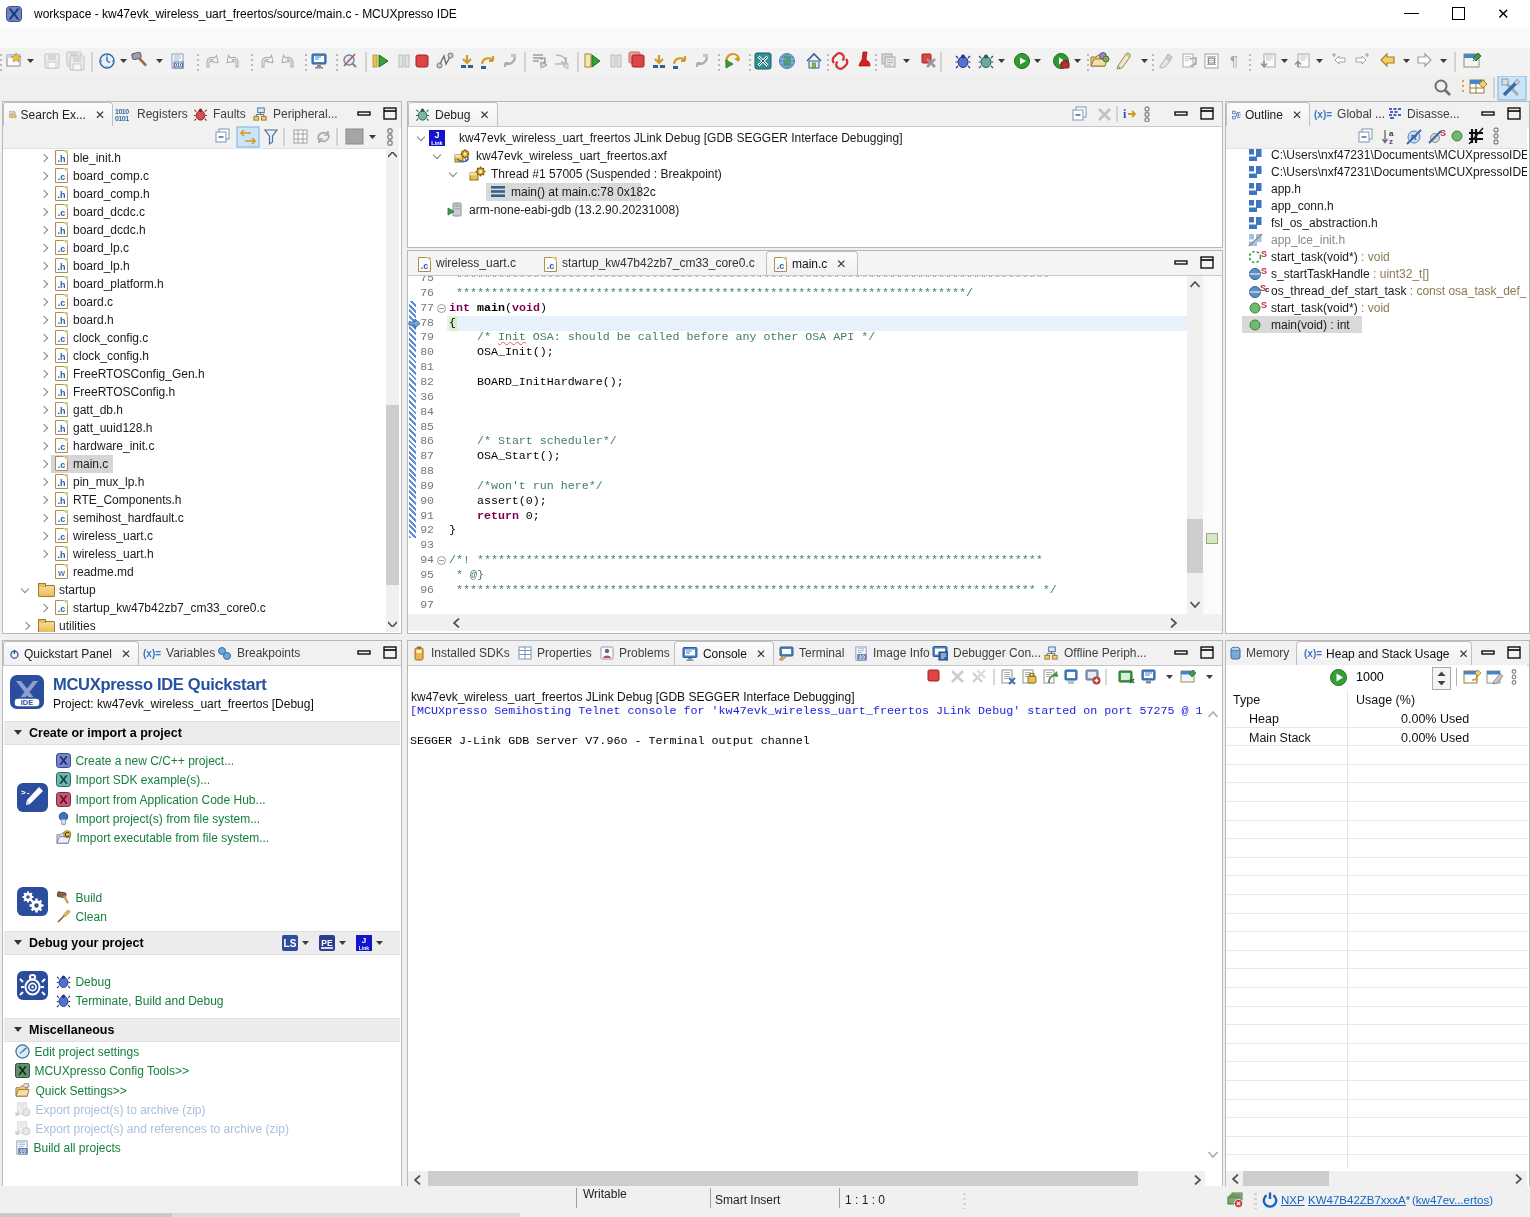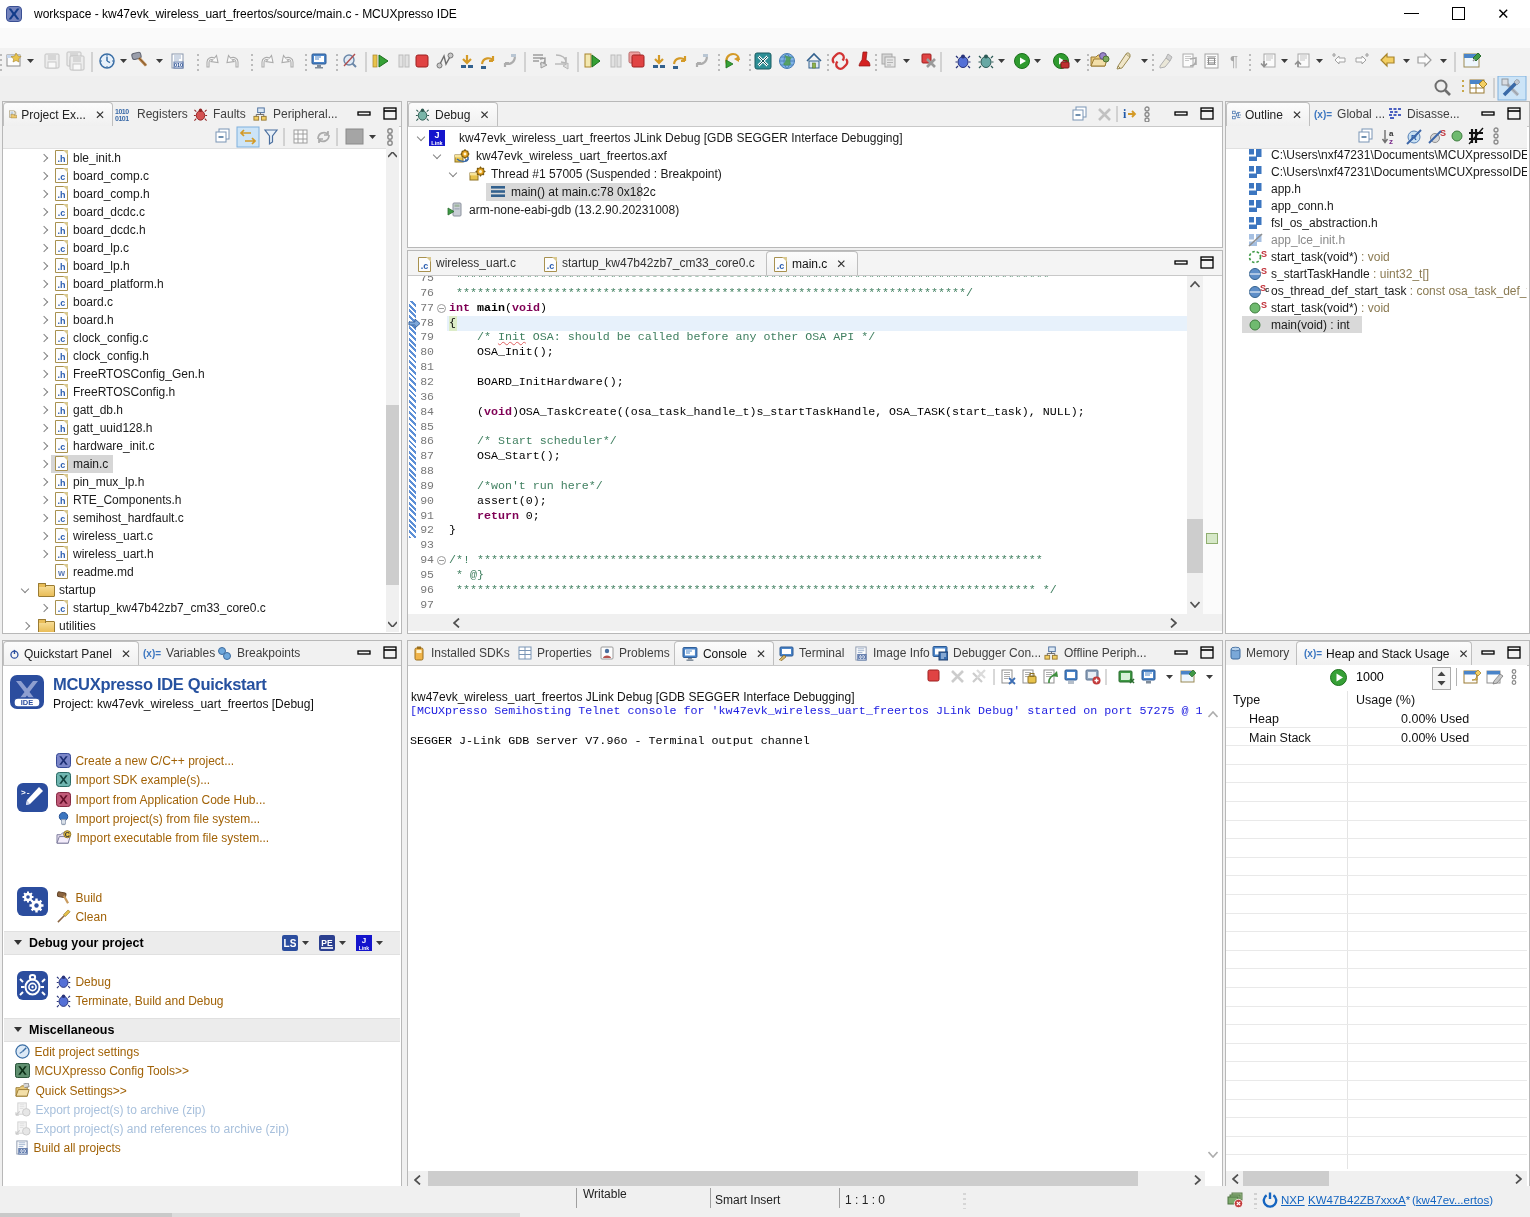--- a/index.html
+++ b/index.html
@@ -8,21 +8,21 @@
 .s{font-family:"Liberation Sans",sans-serif;}
 .m{font-family:"Liberation Mono",monospace;}
 .pan{position:absolute;background:#fff;border:1px solid #b8b8b8;}
 .tabbar{position:absolute;left:0;top:0;right:0;height:24px;background:#f1f1f1;border-bottom:1px solid #c8c8c8;}
 .tab{position:absolute;top:0;height:24px;display:flex;align-items:center;font-size:12px;color:#333;white-space:nowrap;}
 .tab.act{background:linear-gradient(#fcfcfc,#f0f0f0);border:1px solid #bfbfbf;border-bottom:none;border-radius:4px 4px 0 0;box-sizing:border-box;color:#111;}
 .tx{color:#404040;font-size:12px;margin-left:5px;}
 .clx{color:#333;font-size:12px;margin:0 7px 0 9px;}
 .minmax{position:absolute;top:5px;width:44px;height:14px;}
 .treerow{position:absolute;white-space:nowrap;font-size:12px;color:#1a1a1a;height:18px;line-height:18px;}
-.lnk{color:#a16207;font-size:12px;white-space:nowrap;}
+.lnk{color:#15803d;font-size:12px;white-space:nowrap;}
 .sech{position:absolute;left:1px;right:1px;height:22px;background:#ececec;border-top:1px solid #e0e0e0;border-bottom:1px solid #e0e0e0;font-weight:bold;font-size:12.5px;color:#000;line-height:22px;}
 .cl{position:absolute;white-space:pre;font-family:"Liberation Mono",monospace;font-size:11.65px;line-height:14.85px;color:#000;}
 .ln{position:absolute;width:26px;text-align:right;font-family:"Liberation Mono",monospace;font-size:11.5px;line-height:14.85px;color:#787878;}
 .kw{color:#7f0055;font-weight:bold;}
 .cm{color:#3f7f5f;}
 .thumb{position:absolute;background:#cdcdcd;}
 .sep{position:absolute;width:1px;background:#b2b2b2;}
 .dotsep{position:absolute;width:3px;background:repeating-linear-gradient(#bbb 0 2px,transparent 2px 5px);}
 .menu-i{position:absolute;top:0;height:20px;line-height:20px;font-size:12.5px;color:#000;}
 .chev{position:absolute;top:6px;width:5px;height:5px;border-right:1.5px solid #838383;border-bottom:1.5px solid #838383;transform:rotate(-45deg);}
@@ -385,21 +385,21 @@
 
 <div class="pan" id="p-explorer" style="left:2px;top:101px;width:398px;height:531px;">
  <div class="tabbar">
   <div class="tab act" style="left:0;width:110px;">
    <svg style="margin-left:5px" width="17" height="17" viewBox="0 0 17 17">
           <rect x="1" y="1" width="10" height="13" fill="#fff" stroke="#8a7a4a"></rect>
           <path d="M3 3.5h6M3 5.5h6M3 7.5h6M3 9.5h4" stroke="#7aa0cc" stroke-width="1.1"></path>
           <path d="M10 3 L14 3 L14 8 L10 8" fill="#e8e3d2" stroke="#8a7a4a"></path>
           <path d="M4 8 L4 15.5 L16 15.5 L16 10 L10.5 10 L9 8 Z" fill="#edc971" stroke="#9a7b33"></path>
         </svg>
-   <span style="margin-left:4px;color:#222;">Project Ex...</span>
+   <span style="margin-left:4px;color:#222;">Search Ex...</span>
         <span class="clx">✕</span>
   </div>
   <div class="tab" style="left:112px;">
         <svg width="17" height="15" viewBox="0 0 17 15">
           <text x="0" y="7" font-size="7" font-weight="bold" fill="#3a6aa8" font-family="Liberation Sans" letter-spacing="-0.5">1010</text>
           <text x="0" y="14" font-size="7" font-weight="bold" fill="#3a6aa8" font-family="Liberation Sans" letter-spacing="-0.5">0101</text>
         </svg>
         <span class="tx">Registers</span>
       </div>
   <div class="tab" style="left:190px;">
@@ -638,20 +638,23 @@
  </div>
  <svg class="a" style="left:7px;top:34px;" width="34" height="34" viewBox="0 0 34 34">
       <rect width="34" height="34" rx="7" fill="#2b4d9e"></rect>
       <path d="M6 6 L14.5 17 L6 28 L11 28 L17 20.4 L23 28 L28 28 L19.5 17 L28 6 L23 6 L17 13.6 L11 6 Z" fill="#8e9fd0"></path>
       <rect x="4" y="23" width="26" height="9" rx="4" fill="#fff"></rect>
       <rect x="4" y="23" width="26" height="9" rx="4" fill="none" stroke="#2b4d9e" stroke-width="1.4"></rect>
       <text x="17" y="30.4" font-size="7.5" font-weight="bold" fill="#2b4d9e" text-anchor="middle" font-family="Liberation Sans">IDE</text>
     </svg>
  <div class="a s" style="left:50px;top:34px;font-size:16.5px;font-weight:bold;color:#26519f;letter-spacing:-0.3px;">MCUXpresso IDE Quickstart</div>
  <div class="a s" style="left:50px;top:56px;font-size:12px;color:#111;">Project: kw47evk_wireless_uart_freertos [Debug]</div>
+ <div class="sech" style="top:80px;"><svg style="margin:8px 7px 0 10px;float:left;" width="8" height="5" viewBox="0 0 8 5">
+        <path d="M0 0 L8 0 L4 5 Z" fill="#333"></path>
+      </svg>Create or import a project</div>
  <svg class="a" style="left:14px;top:142px;" width="31" height="29" viewBox="0 0 31 29">
       <rect width="31" height="29" rx="6" fill="#2b4d9e"></rect>
       <text x="4" y="12" font-size="8" font-weight="bold" fill="#fff" font-family="Liberation Mono">&gt;-</text>
       <path d="M22 4 L26 8 L13 21 L9 22 L10 17 Z" fill="#fff"></path>
       <path d="M9 22 L10 17 L13 21 Z" fill="#c9d2ea"></path>
     </svg>
  <div class="a" style="left:53px;top:110px;">
   <div style="height:19.3px;"><svg style="vertical-align:-3px;" width="15" height="15" viewBox="0 0 16 16">
           <rect x="0.5" y="0.5" width="15" height="15" rx="3" fill="#7b86c8" stroke="#2b3f8f"></rect>
           <path d="M3.5 3.5 L6.8 8 L3.5 12.5 L5.7 12.5 L8 9.4 L10.3 12.5 L12.5 12.5 L9.2 8 L12.5 3.5 L10.3 3.5 L8 6.6 L5.7 3.5 Z" fill="#1d2f73"></path>
@@ -907,21 +910,20 @@
 <div class="cl" style="left:41px;top:39.5px;">{</div>
 <div class="ln" style="left:0;top:54.4px;">79</div>
 <div class="cl" style="left:41px;top:54.4px;">    <span class="cm">/* <span style="text-decoration:underline wavy #e06060 1px;text-underline-offset:1px;">Init</span> OSA: should be called before any other OSA API */</span></div>
 <div class="ln" style="left:0;top:69.2px;">80</div>
 <div class="cl" style="left:41px;top:69.2px;">    OSA_Init();</div>
 <div class="ln" style="left:0;top:84.1px;">81</div>
 <div class="ln" style="left:0;top:99.0px;">82</div>
 <div class="cl" style="left:41px;top:99.0px;">    BOARD_InitHardware();</div>
 <div class="ln" style="left:0;top:113.8px;">36</div>
 <div class="ln" style="left:0;top:128.7px;">84</div>
-<div class="cl" style="left:41px;top:128.7px;">    (<span class="kw">void</span>)OSA_TaskCreate((osa_task_handle_t)s_startTaskHandle, OSA_TASK(start_task), NULL);</div>
 <div class="ln" style="left:0;top:143.5px;">85</div>
 <div class="ln" style="left:0;top:158.3px;">86</div>
 <div class="cl" style="left:41px;top:158.3px;">    <span class="cm">/* Start scheduler*/</span></div>
 <div class="ln" style="left:0;top:173.2px;">87</div>
 <div class="cl" style="left:41px;top:173.2px;">    OSA_Start();</div>
 <div class="ln" style="left:0;top:188.0px;">88</div>
 <div class="ln" style="left:0;top:202.9px;">89</div>
 <div class="cl" style="left:41px;top:202.9px;">    <span class="cm">/*won't run here*/</span></div>
 <div class="ln" style="left:0;top:217.8px;">90</div>
 <div class="cl" style="left:41px;top:217.8px;">    assert(0);</div>

